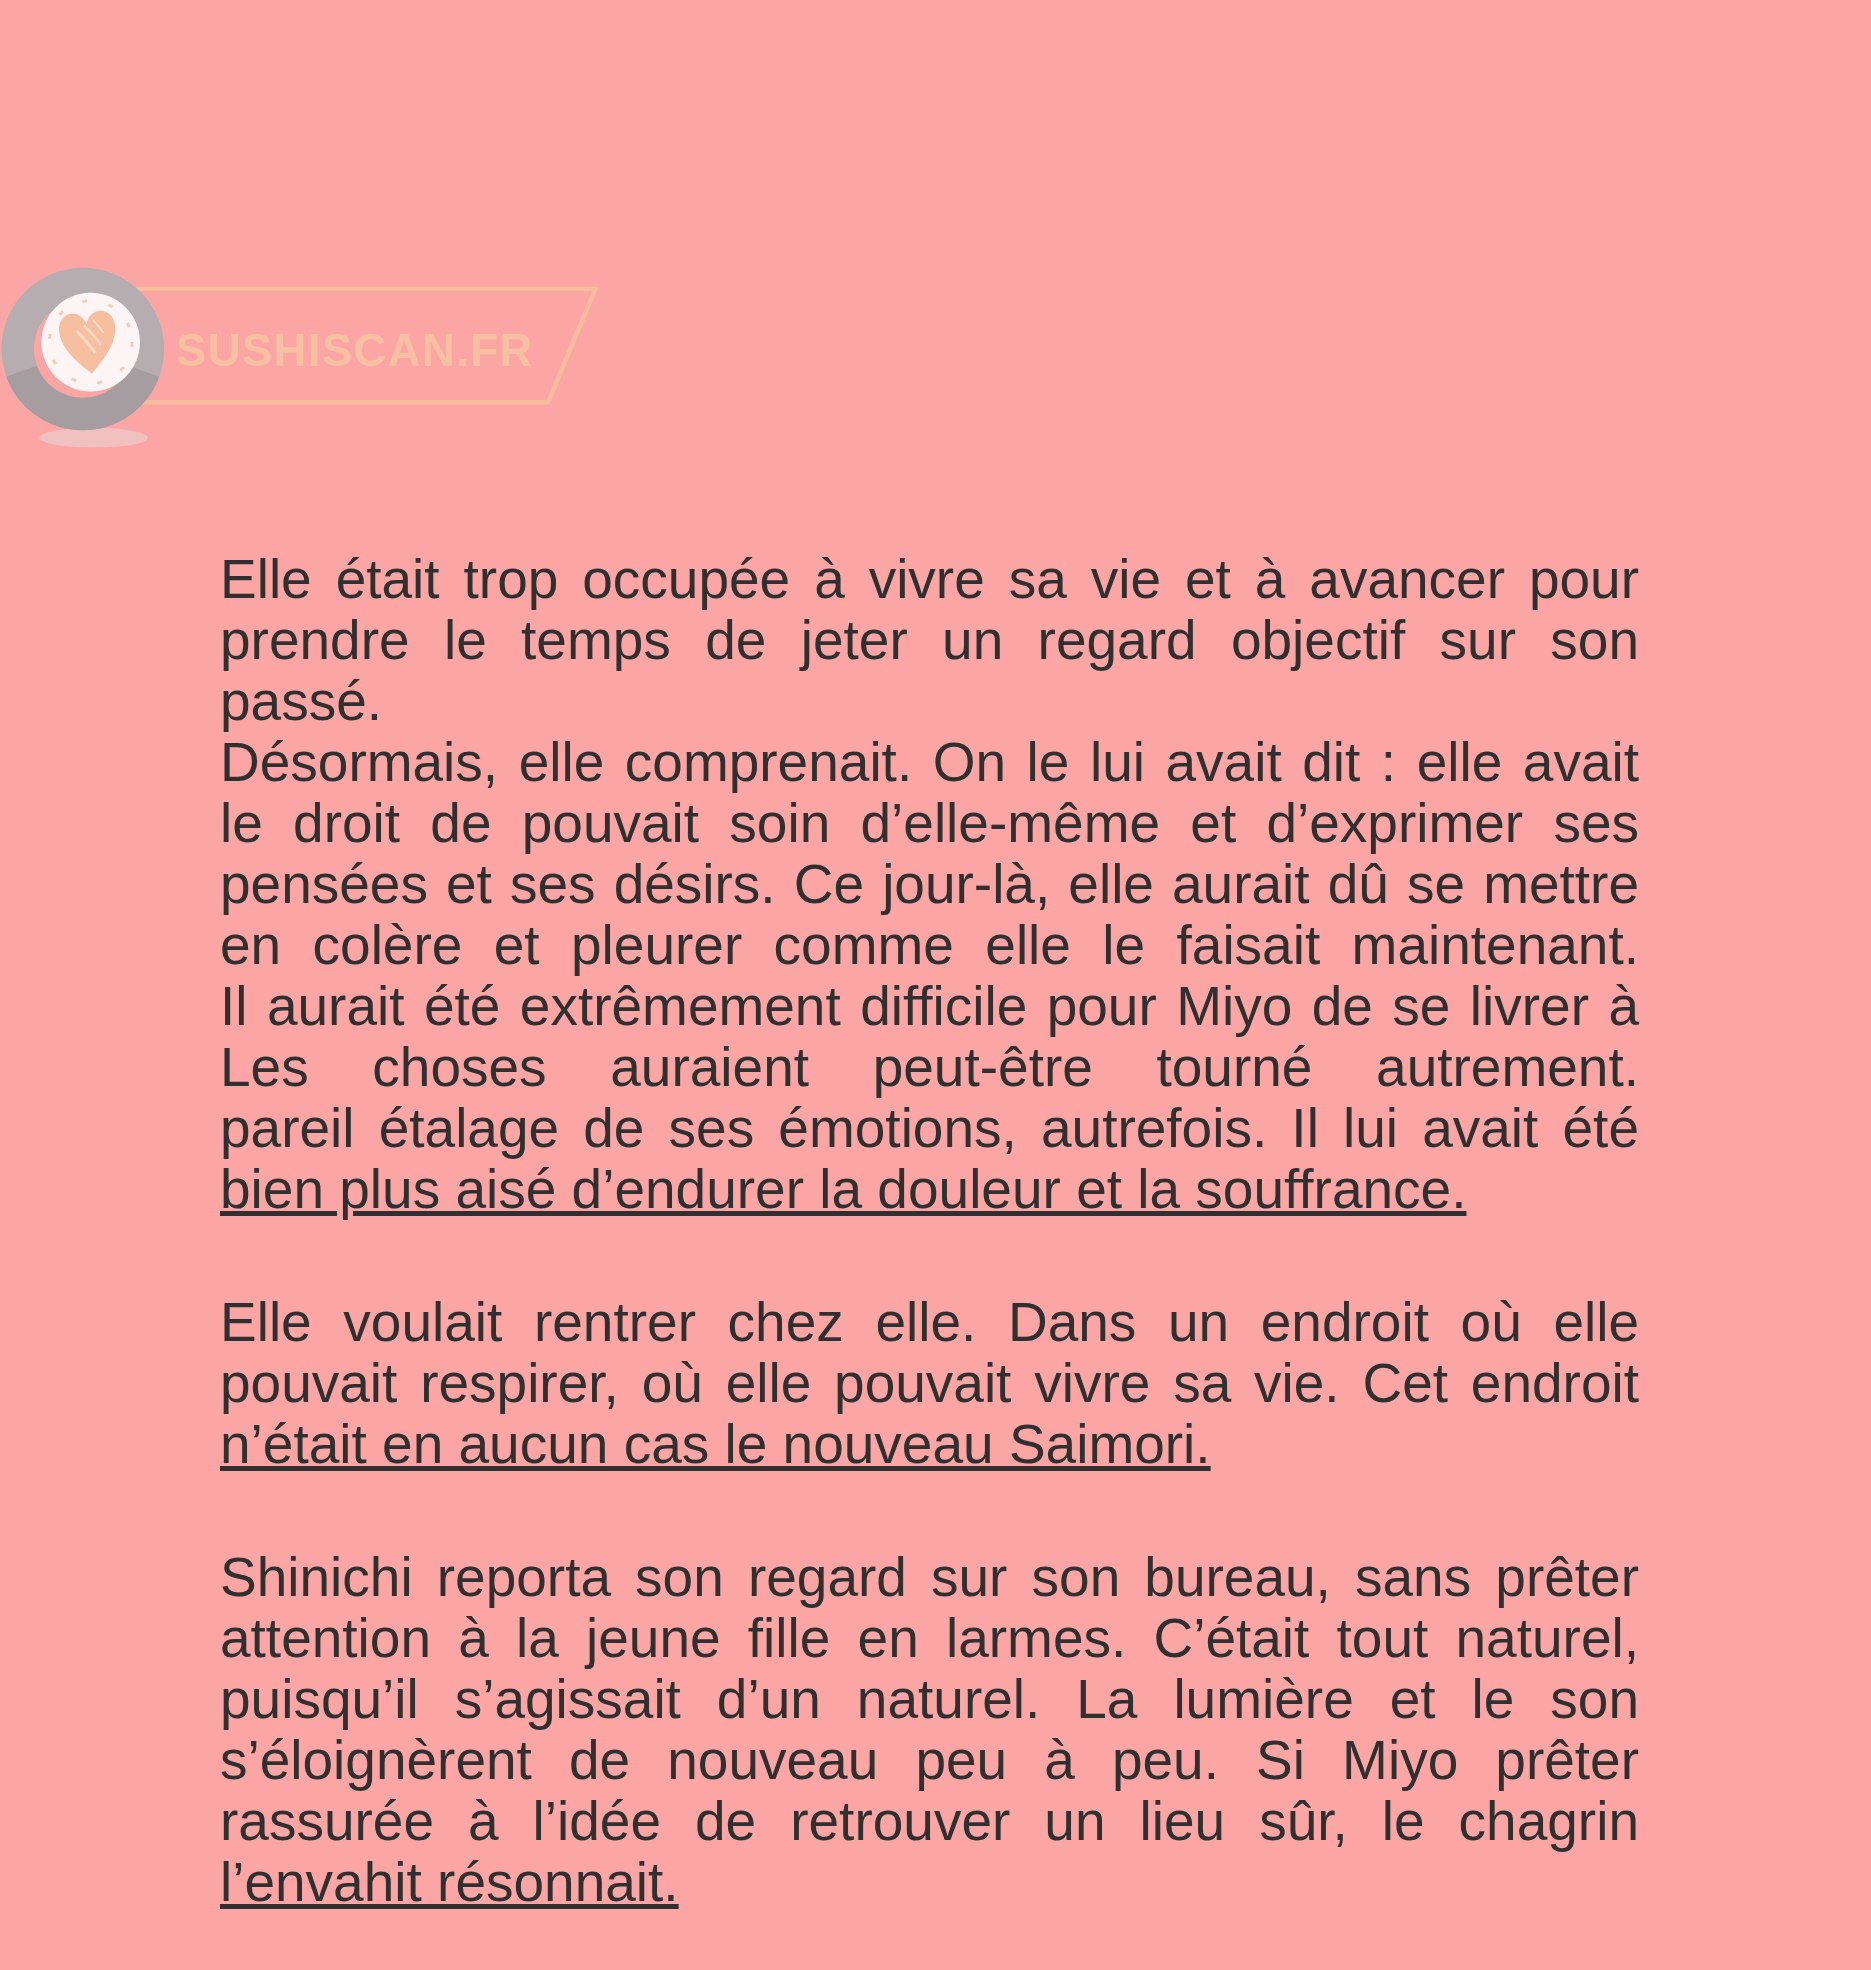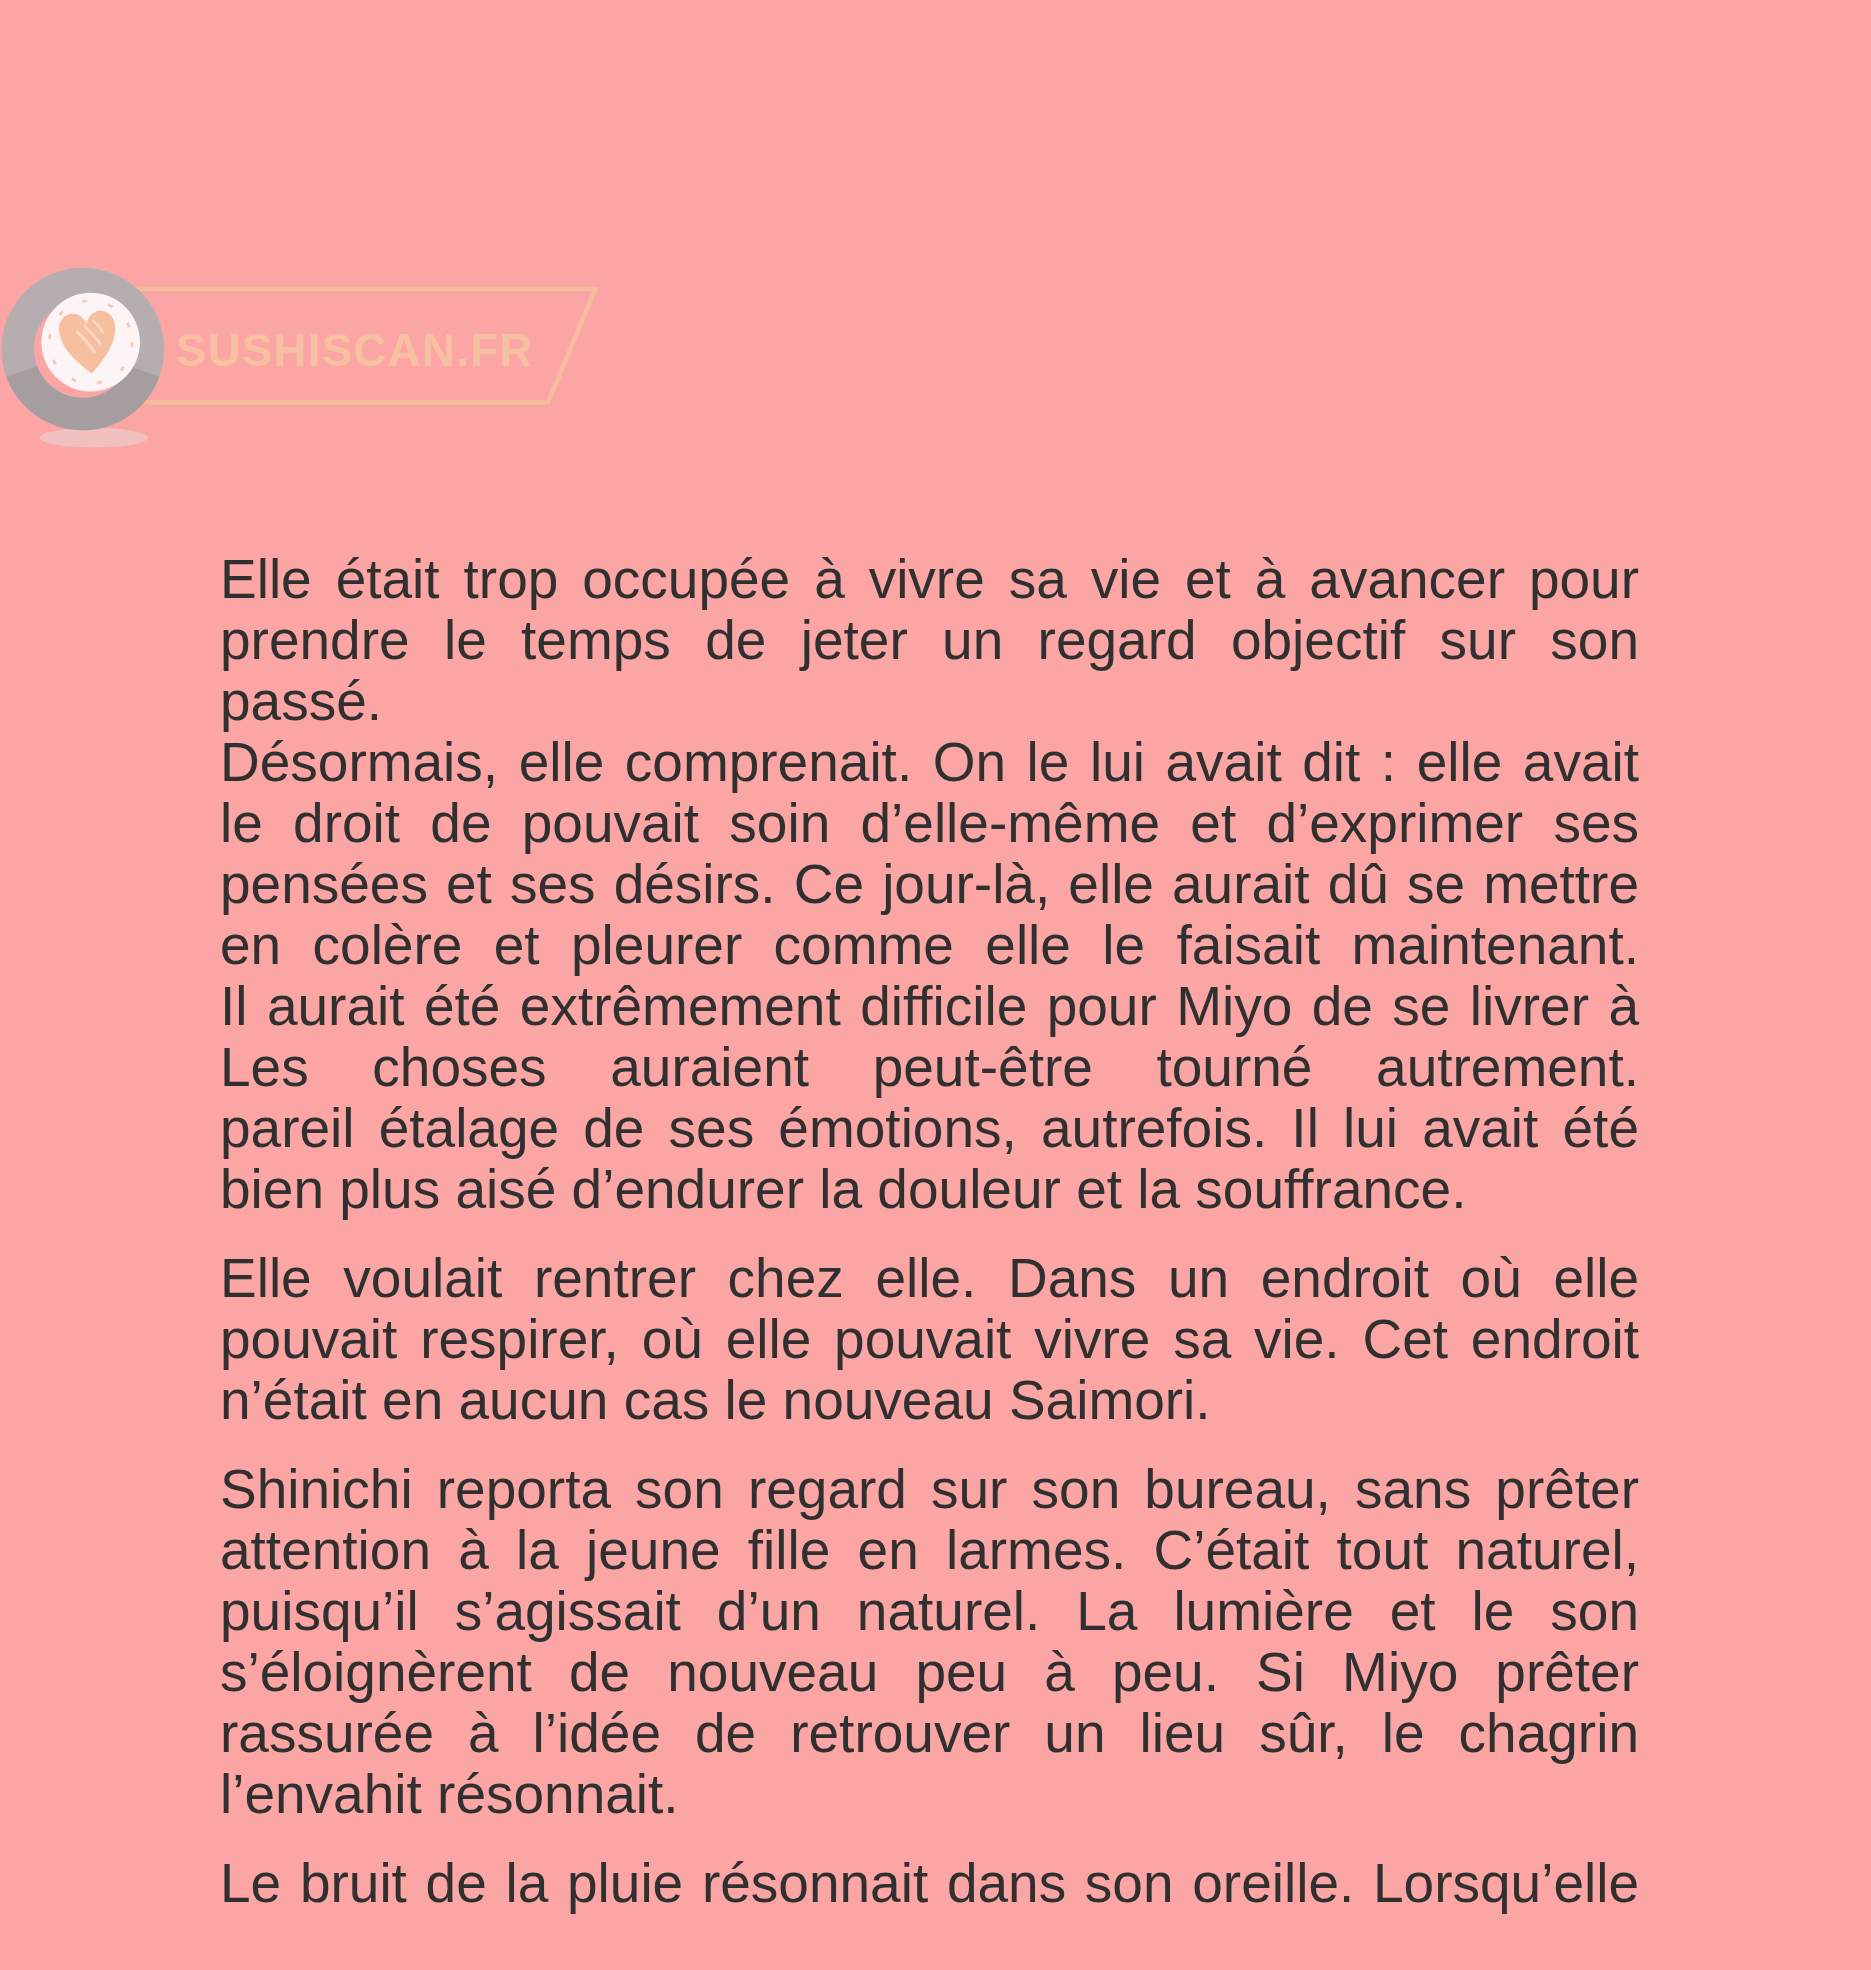--- a/index.html
+++ b/index.html
@@ -26,24 +26,24 @@
     position:absolute;
     left:220px;
     top:549px;
     width:1419px;
     font-size:55px;
     line-height:61px;
     color:#303030;
     font-weight:400;
   }
   .para{margin:0 0 0 0;padding:0;}
-  .para + .para{margin-top:28px;}
+  .para + .para{margin-top:72px;}
   .line{white-space:normal;}
   .line.j{text-align:justify;text-align-last:justify;}
-  .line.last{text-align:left;text-align-last:left;}
+  .line.last{text-align:left;text-align-last:left;text-decoration:underline;}
 </style>
 </head>
 <body>
 
 <div class="page">
 
   <svg class="logo-svg" viewBox="0 0 700 500" aria-hidden="true">
 
     <g>
       <polygon points="125,293 604,293 556,408 125,408" fill="none" stroke="#f6c09d" stroke-width="4.5"></polygon>

